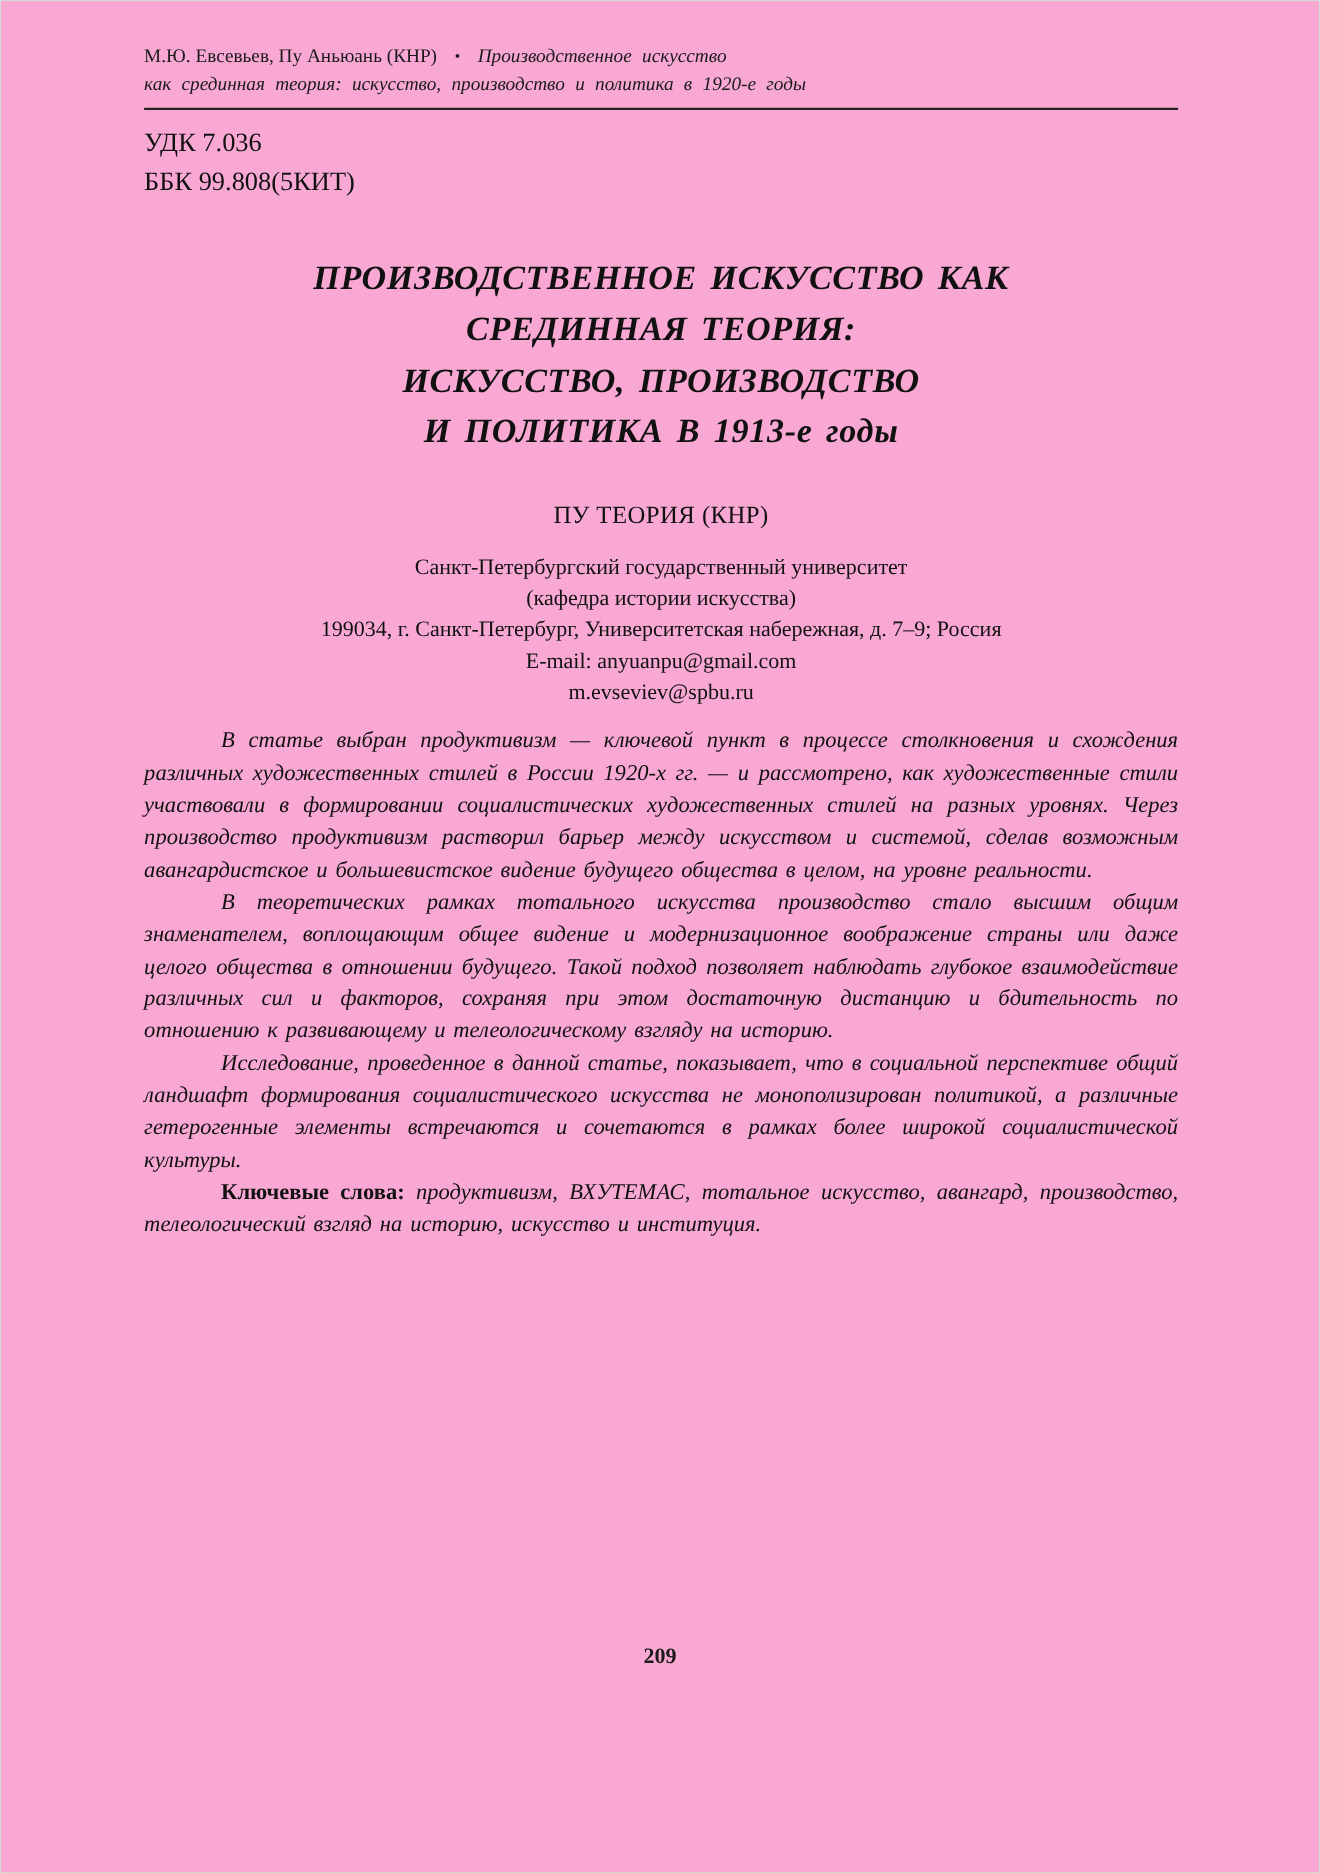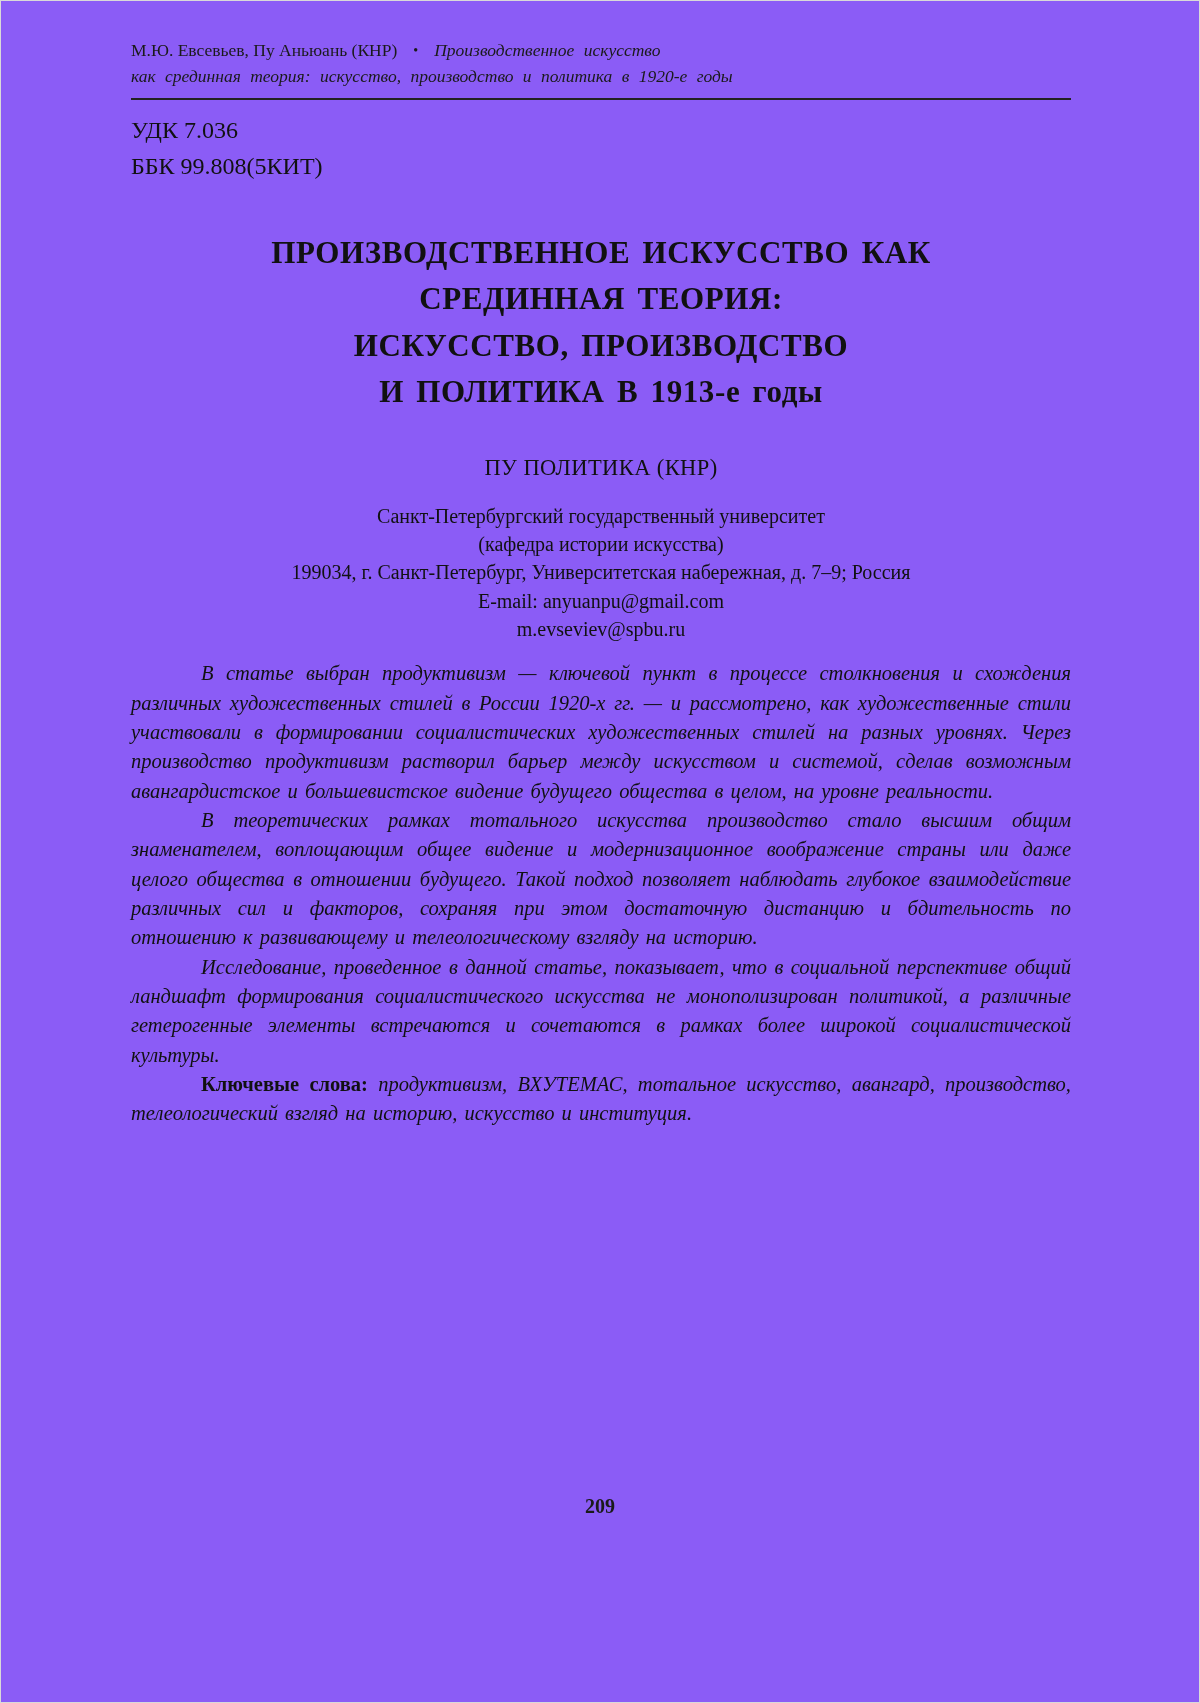--- a/index.html
+++ b/index.html
@@ -3,21 +3,21 @@
 <meta charset="utf-8">
 <style>
   * { margin: 0; padding: 0; box-sizing: border-box; }
   html, body { background: #ffffff; }
   body { width: 1200px; font-family: "Liberation Serif", serif; color: #111; }
 
   .page {
     position: relative;
     width: 1200px;
     height: 1703px;
-    background: #8b5cf6;
+    background: #f9a8d4;
     overflow: hidden;
     border: 1px solid #d9d9d9;
   }
 
   .content {
     padding: 36px 128px 0 130px;
   }
 
   
   .runhead {
@@ -42,20 +42,21 @@
 
   
   .title {
     margin-top: 46px;
     text-align: center;
     font-weight: bold;
     font-size: 31px;
     line-height: 1.5;
     letter-spacing: 0.6px;
     word-spacing: 4px;
+    font-style: italic;
   }
   .title span { display: block; }
 
   
   .authors {
     margin-top: 34px;
     text-align: center;
     font-size: 22.5px;
     line-height: 1.6;
     letter-spacing: 0.4px;
@@ -116,21 +117,21 @@
     </div>
 
     <h1 class="title">
       <span>ПРОИЗВОДСТВЕННОЕ  ИСКУССТВО КАК</span>
       <span>СРЕДИННАЯ  ТЕОРИЯ:</span>
       <span>ИСКУССТВО,  ПРОИЗВОДСТВО</span>
       <span>И  ПОЛИТИКА  В  1913-е  годы</span>
     </h1>
 
     <div class="authors">
-      <span>ПУ ПОЛИТИКА (КНР)</span>
+      <span>ПУ ТЕОРИЯ (КНР)</span>
     </div>
 
     <div class="affiliation">
       <span>Санкт-Петербургский государственный университет</span>
       <span>(кафедра истории искусства)</span>
       <span>199034, г. Санкт-Петербург, Университетская набережная, д. 7–9; Россия</span>
       <span>E-mail: anyuanpu@gmail.com</span>
       <span>m.evseviev@spbu.ru</span>
     </div>
 

